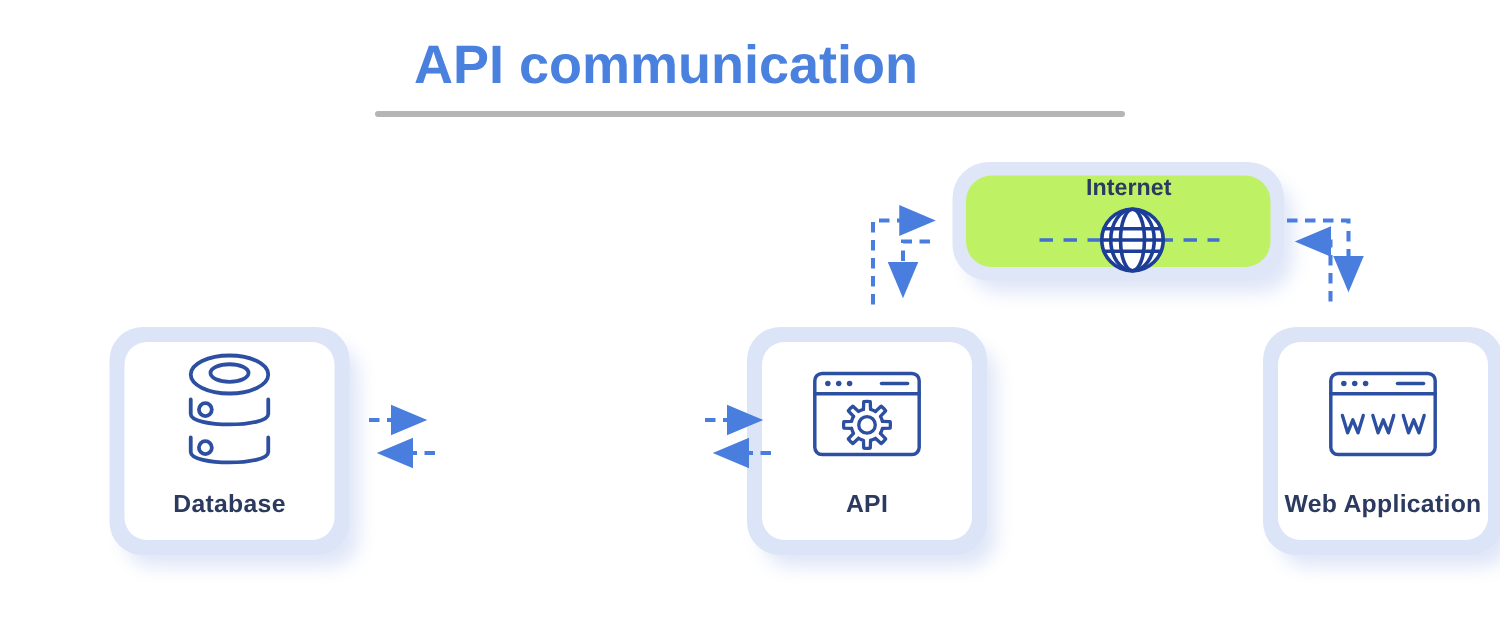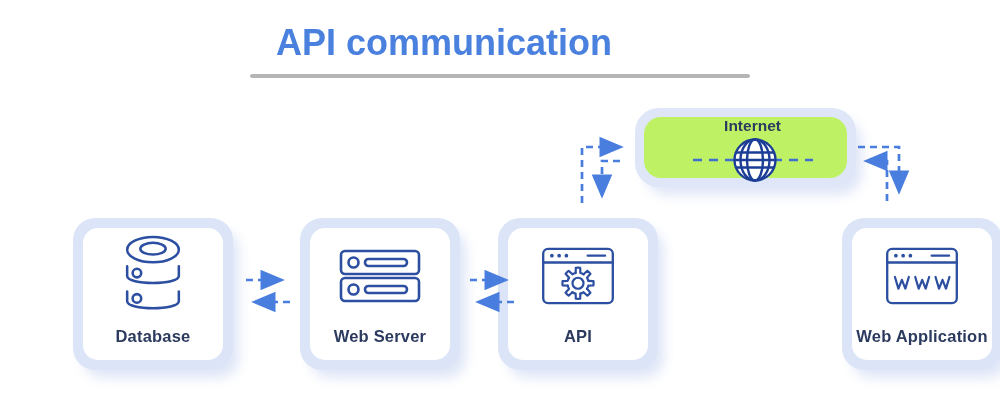--- a/index.html
+++ b/index.html
@@ -86,35 +86,20 @@
           <path d="M13.5 33 L13.5 43 C13.5 52.5 66.5 52.5 66.5 43 L66.5 33"></path>
           <circle cx="23.5" cy="40" r="4.4"></circle>
           <path d="M13.5 59 L13.5 69 C13.5 78.5 66.5 78.5 66.5 69 L66.5 59"></path>
           <circle cx="23.5" cy="66" r="4.4"></circle>
         </svg>
       </span>
       <span class="node-label">Database</span>
     </div>
   </div>
 
-  <div class="node-box" style="left:300px; top:218px;">
-    <div class="node-inner">
-      <span class="icon-area">
-        <svg width="82" height="54" viewBox="0 0 82 54" fill="none" stroke="#2d4fa1" stroke-width="2.6" stroke-linecap="round">
-          <rect x="2" y="2" width="78" height="23" rx="4"></rect>
-          <circle cx="14.5" cy="13.5" r="5"></circle>
-          <rect x="26" y="10" width="42" height="7" rx="3.5"></rect>
-          <rect x="2" y="29" width="78" height="23" rx="4"></rect>
-          <circle cx="14.5" cy="40.5" r="5"></circle>
-          <rect x="26" y="37" width="42" height="7" rx="3.5"></rect>
-        </svg>
-      </span>
-      <span class="node-label">Web Server</span>
-    </div>
-  </div>
 
   <div class="node-box" style="left:498px; top:218px;">
     <div class="node-inner">
       <span class="icon-area">
         <svg width="74" height="58" viewBox="0 0 76 60" fill="none" stroke="#2d4fa1" stroke-width="2.4" stroke-linecap="round" stroke-linejoin="round">
           <defs>
             <path id="tooth" d="M11.2 -2.59 L16.83 -2.37 A17 17 0 0 1 16.83 2.37 L11.2 2.59 A11.5 11.5 0 0 1 9.75 6.09"></path>
           </defs>
           <rect x="2" y="2" width="72" height="56" rx="5"></rect>
           <line x1="2" y1="16" x2="74" y2="16"></line>

